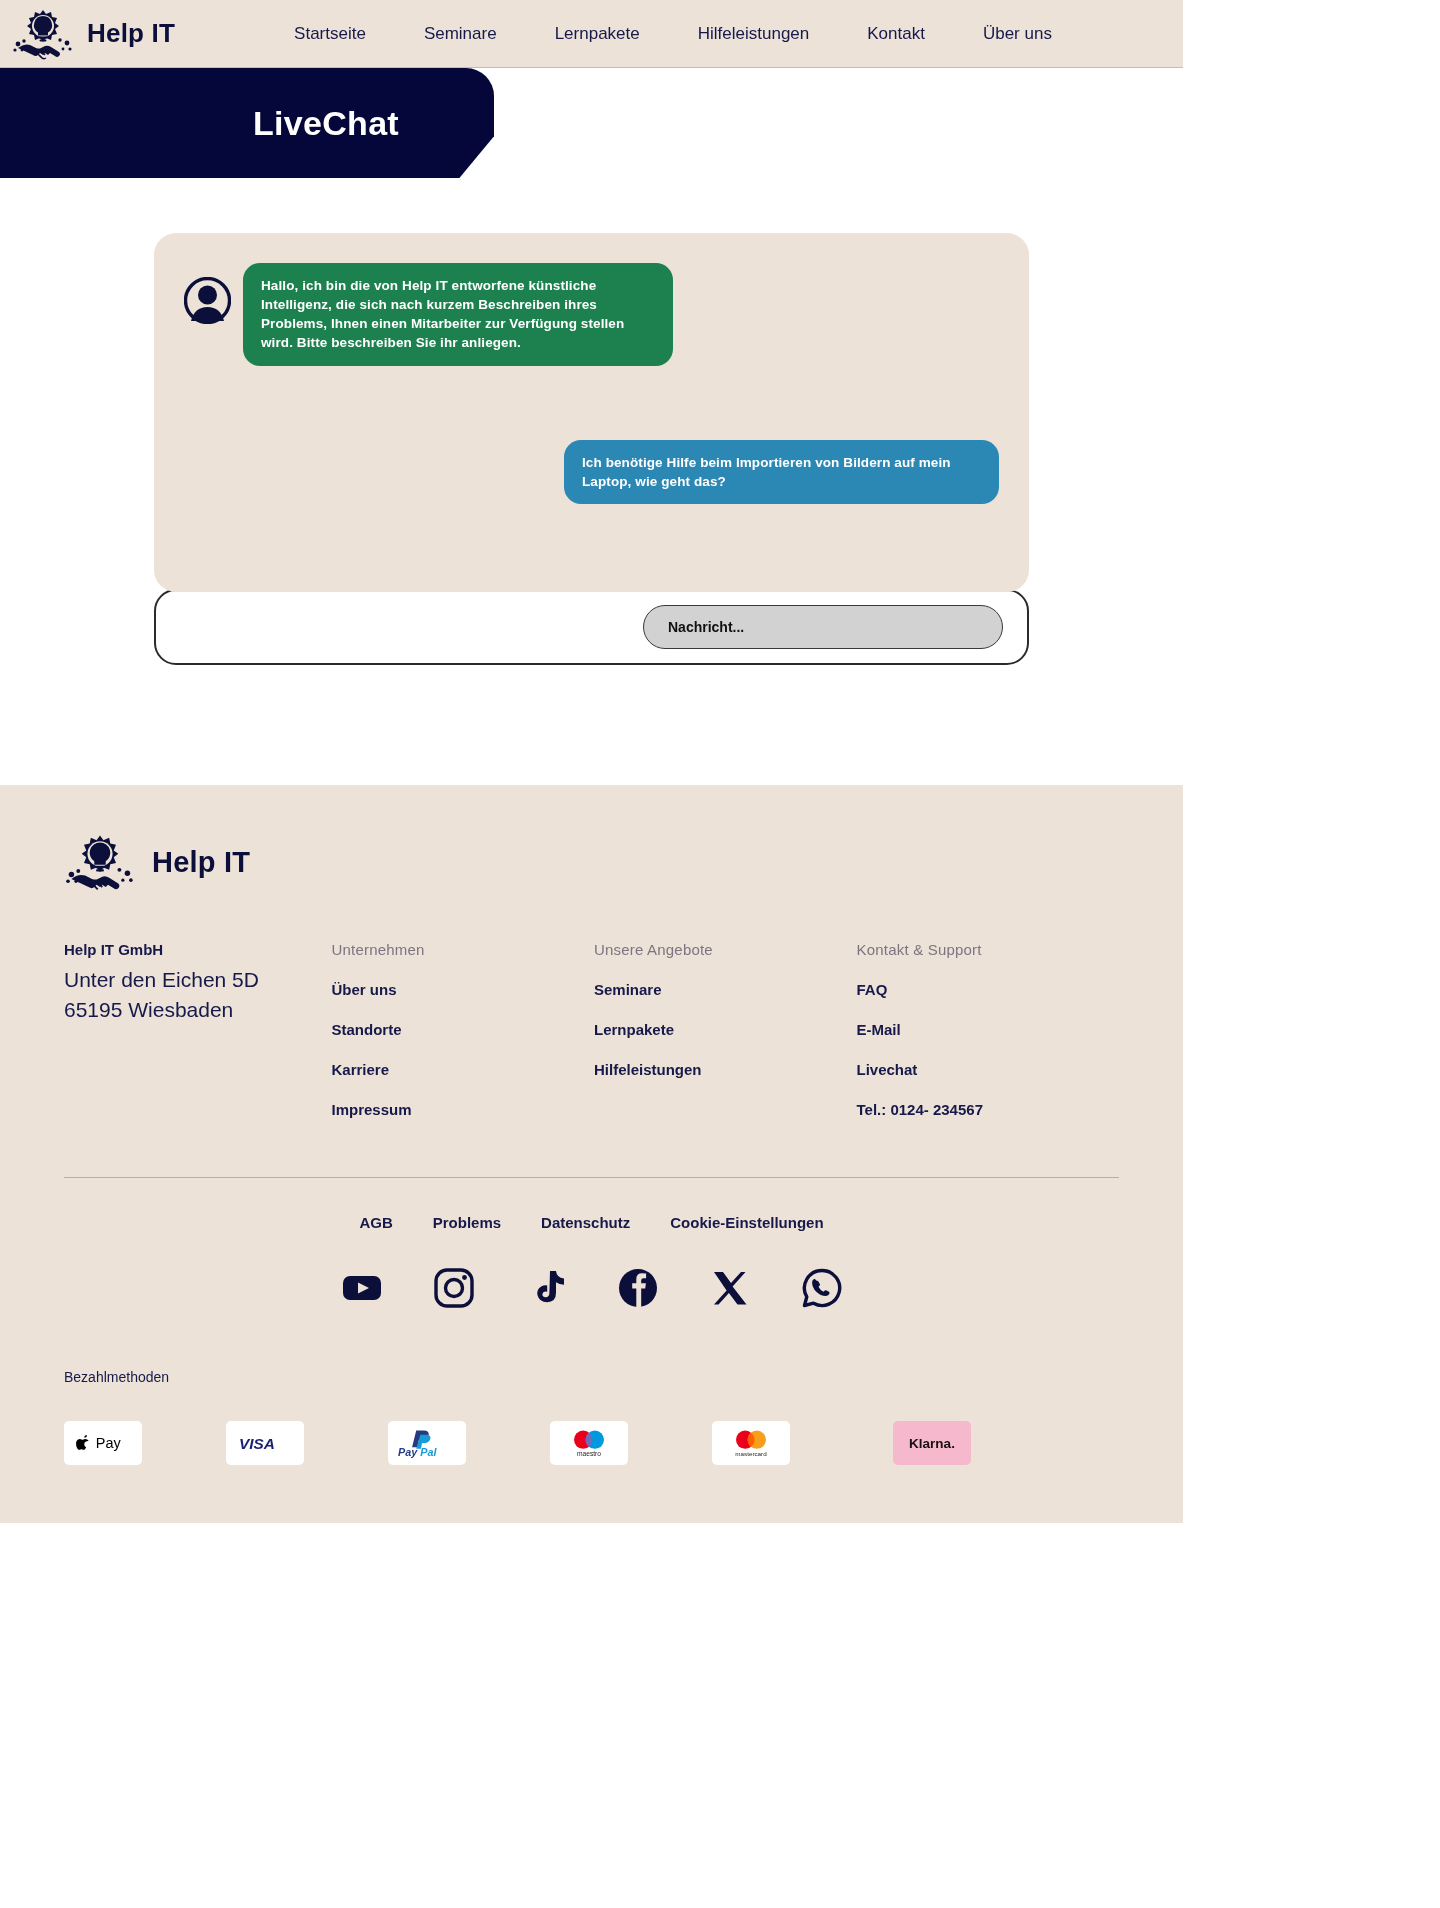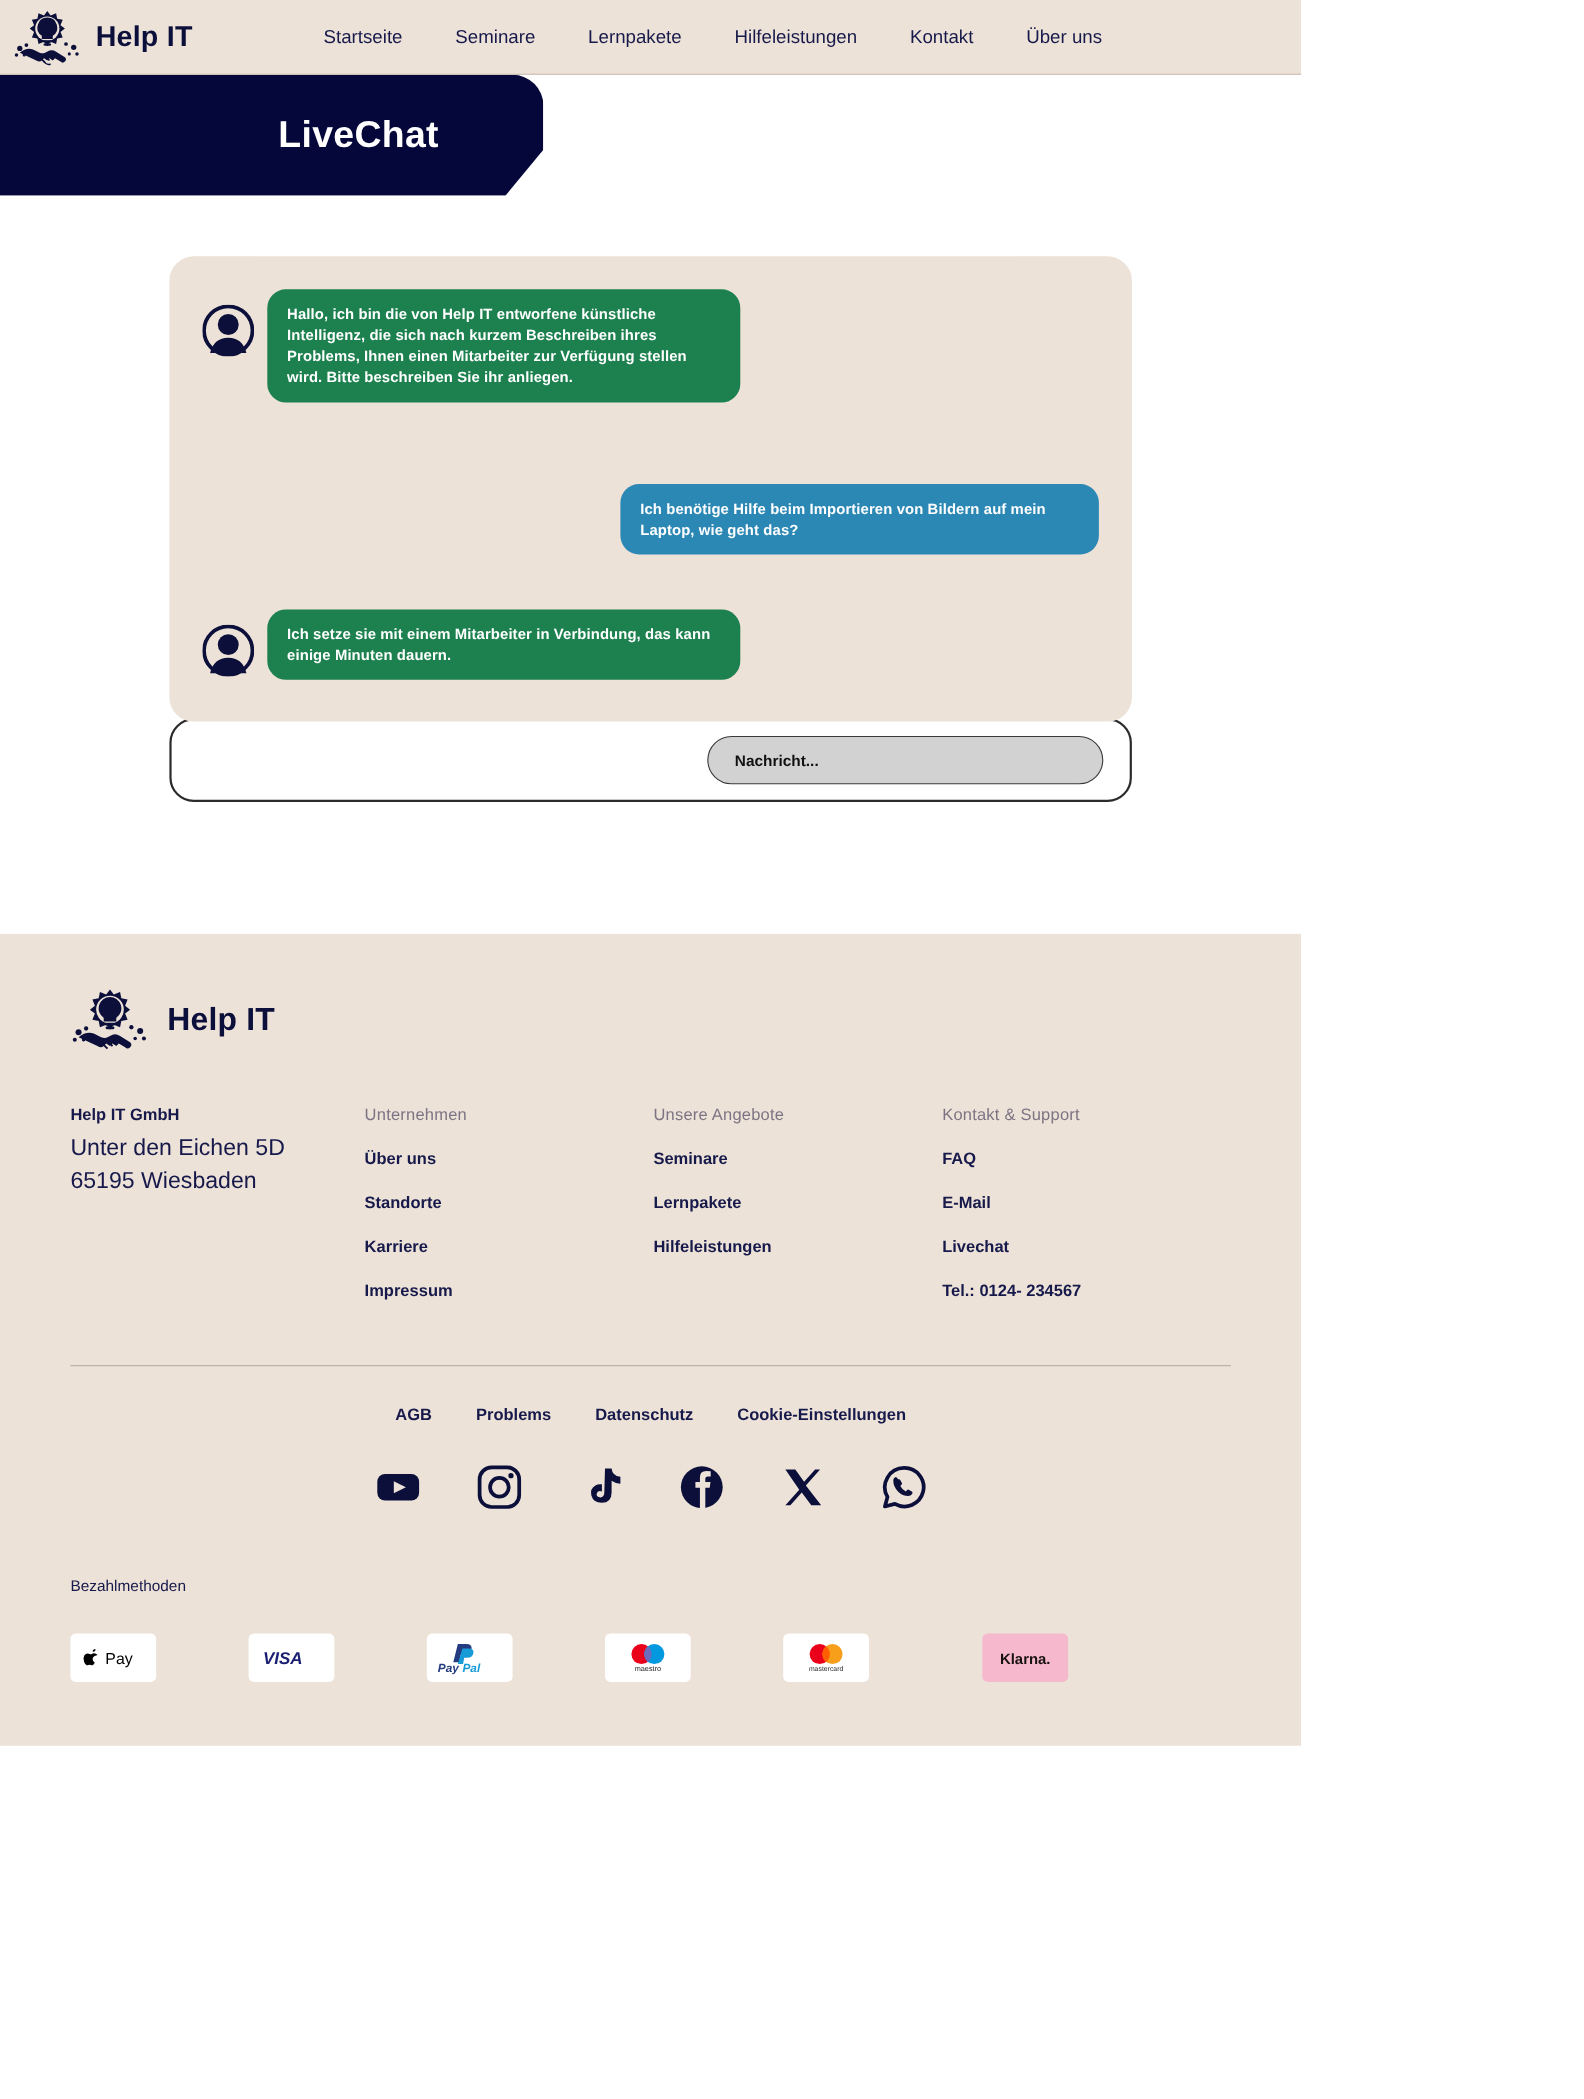--- a/index.html
+++ b/index.html
@@ -17,21 +17,21 @@
     display: flex;
     align-items: center;
     border-bottom: 1px solid #c9bdb2;
     position: relative;
   }
   .brand { display: flex; align-items: center; gap: 13px; padding-left: 12px; }
   .brand-logo { width: 62px; height: 56px; display: block; }
   .brand-name {
     font-size: 26px; font-weight: bold; color: #0b0f3a; letter-spacing: .2px;
   }
-  .nav { display: flex; align-items: center; gap: 2px; margin-left: 96px; }
+  .nav { display: flex; align-items: center; gap: 12px; margin-left: 96px; }
   .nav a {
     font-size: 17px; color: #16194a; text-decoration: none;
     padding: 6px 23px; white-space: nowrap;
   }
 
   
   .banner-wrap { position: relative; height: 165px; }
   .banner {
     position: absolute; left: 0; top: 0;
     width: 494px; height: 110px;
@@ -195,28 +195,20 @@
     </div>
 
     <div class="spacer-1"></div>
 
     <div class="msg-row user">
       <div class="bubble user">Ich benötige Hilfe beim Importieren von Bildern auf mein Laptop, wie geht das?</div>
     </div>
 
     <div class="spacer-2"></div>
 
-    <div class="msg-row bot">
-      <svg class="avatar" viewBox="0 0 47 47">
-        <circle cx="23.5" cy="23.5" r="22" fill="none" stroke="#0b0f3a" stroke-width="3.4"></circle>
-        <circle cx="23.5" cy="18" r="9.5" fill="#0b0f3a"></circle>
-        <path d="M7 44 q3.5-14 16.5-14 T40 44 Z" fill="#0b0f3a"></path>
-      </svg>
-      <div class="bubble bot">Ich setze sie mit einem Mitarbeiter in Verbindung, das kann einige Minuten dauern.</div>
-    </div>
 
     <div class="spacer-3"></div>
   </div>
 
   <div class="composer">
     <input class="msg-input" type="text" placeholder="Nachricht..." style="">
   </div>
 </div>
 
 <div class="footer">

